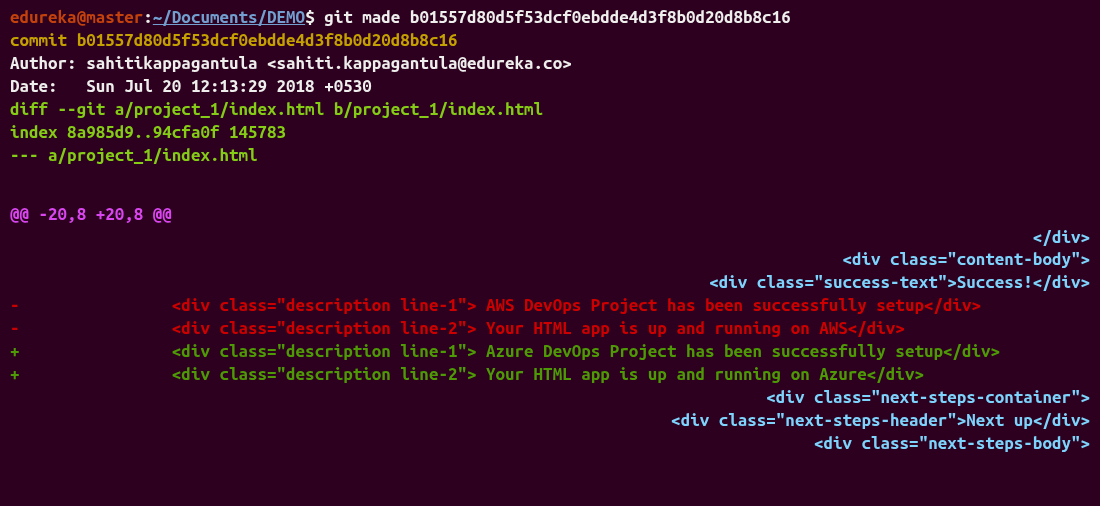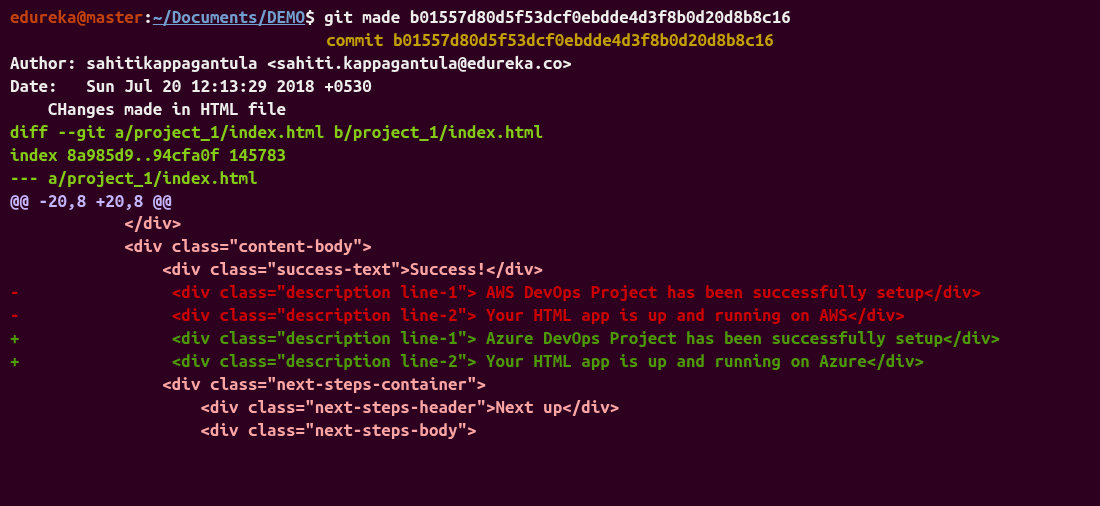--- a/index.html
+++ b/index.html
@@ -12,38 +12,37 @@
     width: 1100px;
     height: 506px;
     overflow: hidden;
     padding: 6px 10px;
     font-weight: bold;
   }
   .line { white-space: pre; }
   .user { color: #c2410c; }
   .path { color: #729fcf; text-decoration: underline; }
   .cmd  { color: #eeeeec; }
-  .commit { color: #c4a000; text-align: center; }
+  .commit { color: #c4a000; }
   .diffhdr { color: #84cc16; }
-  .hunk { color: #c4b5fd; }
-  .ctx  { color: #fca5a5; }
+  .hunk { color: #d946ef; margin-top: 36px; }
+  .ctx  { color: #7dd3fc; text-align: right; }
   .del  { color: #cc0000; }
   .add  { color: #4e9a06; }
   .dollar { color: #eeeeec; }
 </style>
 </head>
 <body>
 
 <div>
 <div class="line"><span class="user">edureka@master</span><span class="cmd">:</span><span class="path">~/Documents/DEMO</span><span class="dollar">$ </span><span class="cmd">git made b01557d80d5f53dcf0ebdde4d3f8b0d20d8b8c16</span></div>
 <div class="line commit">commit b01557d80d5f53dcf0ebdde4d3f8b0d20d8b8c16</div>
 <div class="line cmd">Author: sahitikappagantula &lt;sahiti.kappagantula@edureka.co&gt;</div>
 <div class="line cmd">Date:   Sun Jul 20 12:13:29 2018 +0530</div>
 <div class="line cmd"></div>
-<div class="line cmd">    CHanges made in HTML file</div>
 <div class="line cmd"></div>
 <div class="line diffhdr">diff --git a/project_1/index.html b/project_1/index.html</div>
 <div class="line diffhdr">index 8a985d9..94cfa0f 145783</div>
 <div class="line diffhdr">--- a/project_1/index.html</div>
 <div class="line hunk">@@ -20,8 +20,8 @@</div>
 <div class="line ctx">            &lt;/div&gt;</div>
 <div class="line ctx">            &lt;div class="content-body"&gt;</div>
 <div class="line ctx">                &lt;div class="success-text"&gt;Success!&lt;/div&gt;</div>
 <div class="line del">-                &lt;div class="description line-1"&gt; AWS DevOps Project has been successfully setup&lt;/div&gt;</div>
 <div class="line del">-                &lt;div class="description line-2"&gt; Your HTML app is up and running on AWS&lt;/div&gt;</div>

